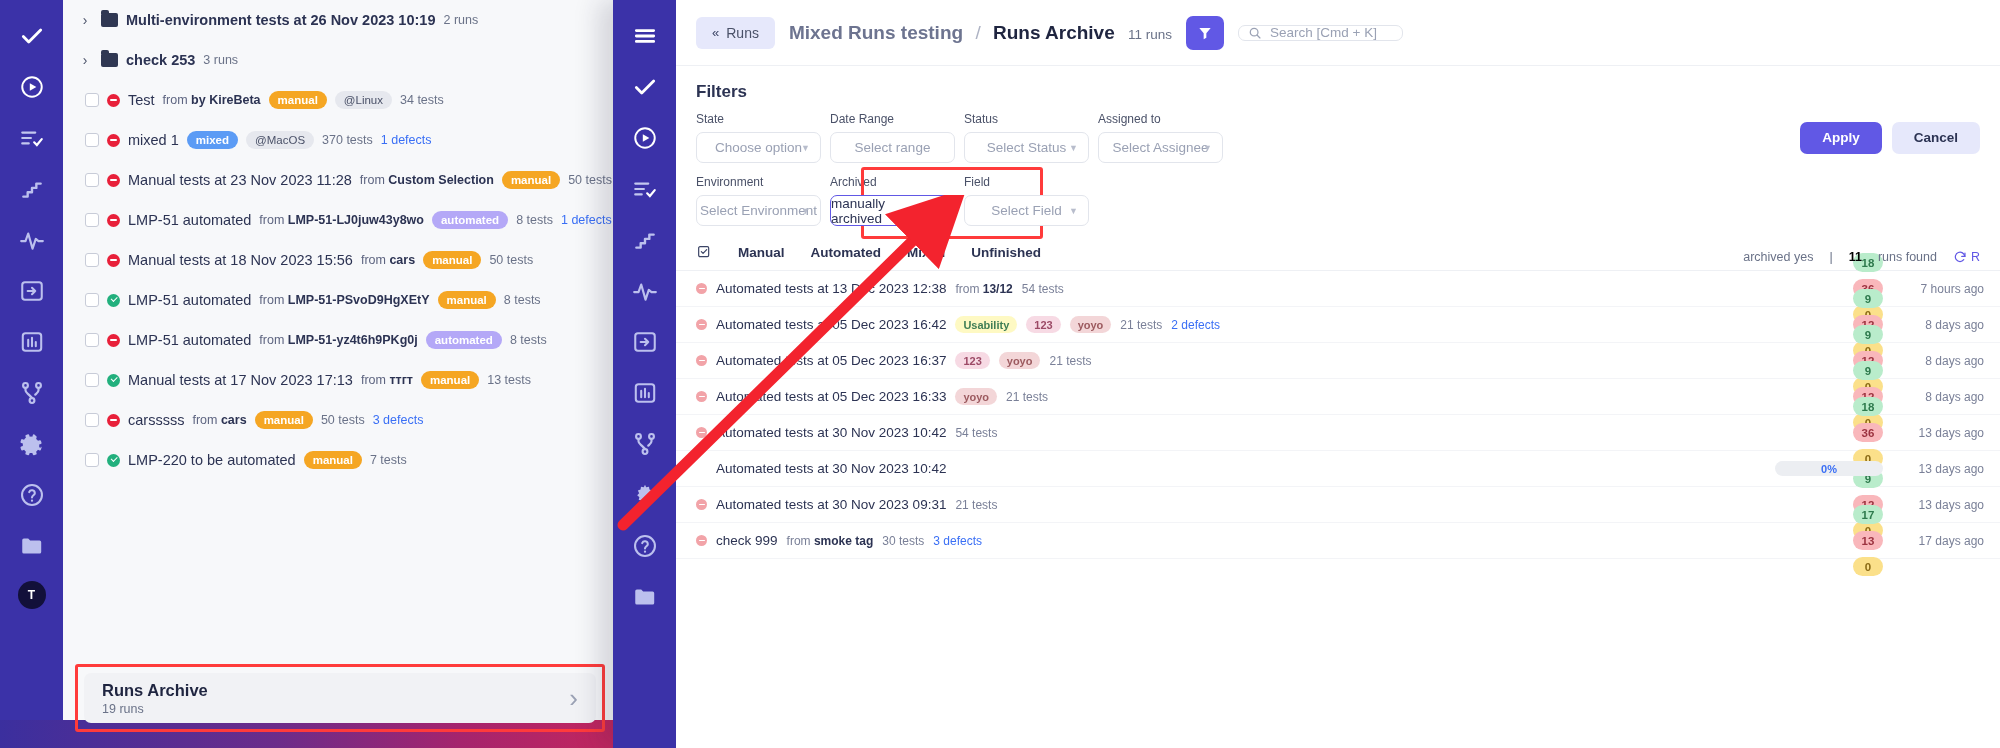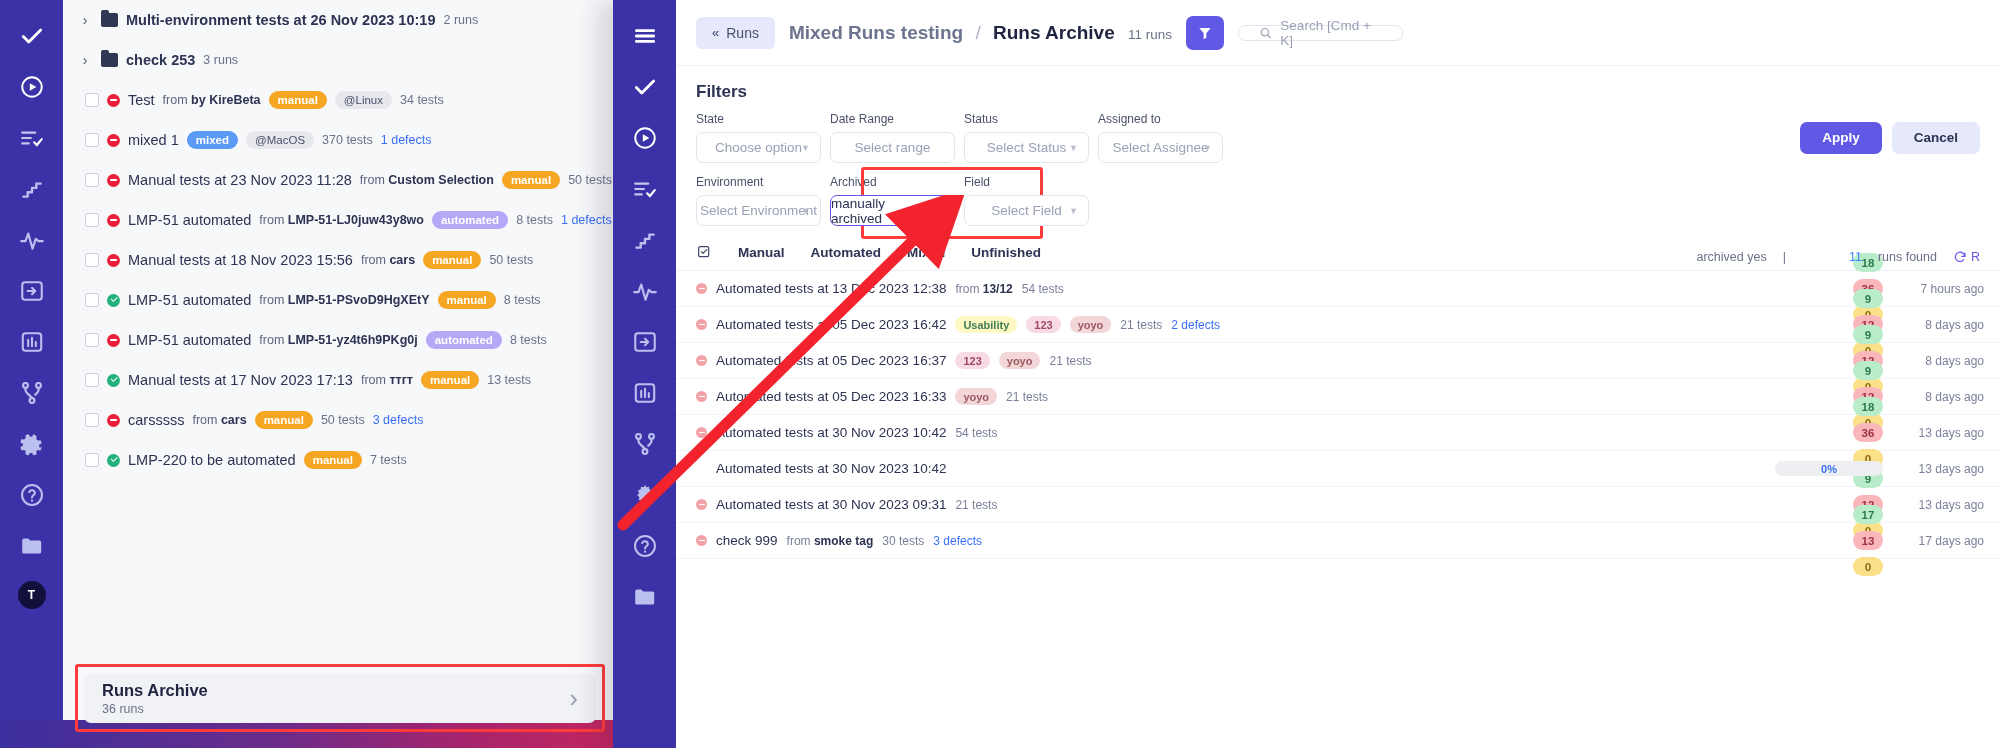--- a/index.html
+++ b/index.html
@@ -75,21 +75,21 @@
   .runs-pill { background:#e6e8fb; color:#4a5168; font-size:14px; font-weight:500;
     padding:8px 16px; border-radius:6px; display:flex; align-items:center; gap:7px; cursor:pointer; }
   .runs-pill .dbl { color:#3c4566; font-size:13px; }
   .crumb { font-size:19px; font-weight:700; color:#6d7490; white-space:nowrap; }
   .crumb .sep { color:#aeb3c4; font-weight:400; margin:0 7px; }
   .crumb .cur { color:#1f2540; }
   .crumb-count { font-size:13.5px; color:#6a7288; font-weight:400; margin-left:8px; }
   .filter-btn { width:38px; height:34px; background:#6158e5; border-radius:7px;
     display:flex; align-items:center; justify-content:center; cursor:pointer; }
   .search { flex:0 0 auto; width:165px; height:16px; border:1px solid #e2e5ec; border-radius:7px;
-    display:flex; align-items:center; gap:8px; padding:0 20px; color:#9aa1b4; font-size:13.5px; }
+    display:flex; align-items:center; gap:8px; padding:0 9px; color:#9aa1b4; font-size:13.5px; }
 
   
   .filters { padding:16px 20px 0 20px; position:relative; }
   .filters h2 { font-size:17px; font-weight:700; color:#2c3353; margin-bottom:10px; }
   .frow { display:flex; align-items:center; gap:9px; margin-bottom:12px; position:relative; }
   .fcell { width:125px; }
   .flabel { font-size:12px; color:#4a5168; margin-bottom:6px; font-weight:500; }
   .fctrl { height:31px; border:1px solid #e2e5ec; border-radius:7px; background:#fff;
     display:flex; align-items:center; justify-content:center; gap:6px; font-size:13.5px; color:#9aa1b4; cursor:pointer; position:relative; }
   .fctrl .caret { position:absolute; right:10px; color:#b8bdcc; font-size:9px; }
@@ -100,21 +100,21 @@
     display:flex; align-items:center; justify-content:center; cursor:pointer; }
   .btn.apply { background:#6158e5; color:#fff; }
   .btn.cancel { background:#e6e8fb; color:#2c3353; }
   .hl-archived { position:absolute; left:165px; top:-8px; width:182px; height:72px;
     border:3px solid #ff3b3b; border-radius:3px; pointer-events:none; }
 
   
   .tabs { display:flex; align-items:center; gap:26px; padding:6px 20px 0 20px; position:relative; }
   .tab { font-size:13.5px; font-weight:600; color:#2c3353; padding-bottom:10px; cursor:pointer; white-space:nowrap; }
   .tabs .stat { margin-left:auto; display:flex; align-items:center; gap:16px; font-size:12.5px; color:#6a7288; white-space:nowrap; }
-  .tabs .stat b { color:#3b82f6; font-weight:400;margin-left:47px; }
+  .tabs .stat b { color:#000000; font-weight:700; }
   .refresh { color:#6158e5; display:flex; align-items:center; gap:4px; font-size:12.5px; cursor:pointer; }
 
   
   .tbl { border-top:1px solid #eef0f4; }
   .trow { display:flex; align-items:center; height:36px; padding:0 16px 0 20px; gap:9px; border-bottom:1px solid #f3f4f7; }
   .tdot { width:11px; height:11px; border-radius:50%; background:#f2a3a8; flex:none;
     display:inline-flex; align-items:center; justify-content:center; }
   .tdot:after { content:""; width:6px; height:1.6px; background:#fff; border-radius:1px; }
   .tdot.mute { background:none; }
   .tname { font-size:13.5px; color:#2c3353; white-space:nowrap; }
@@ -312,21 +312,21 @@
             <span class="tag manual">manual</span>
             <span class="cnt">7 tests</span>
           </div>
         </div>
     </div>
 
     <div class="archive-box">
       <div class="archive-card">
         <div>
           <div class="archive-title">Runs Archive</div>
-          <div class="archive-sub">36 runs</div>
+          <div class="archive-sub">19 runs</div>
         </div>
         <div class="archive-chev">›</div>
       </div>
     </div>
   </div>
 
   <div class="front">
 
     <div class="front-rail">
       <div class="rail-item">

